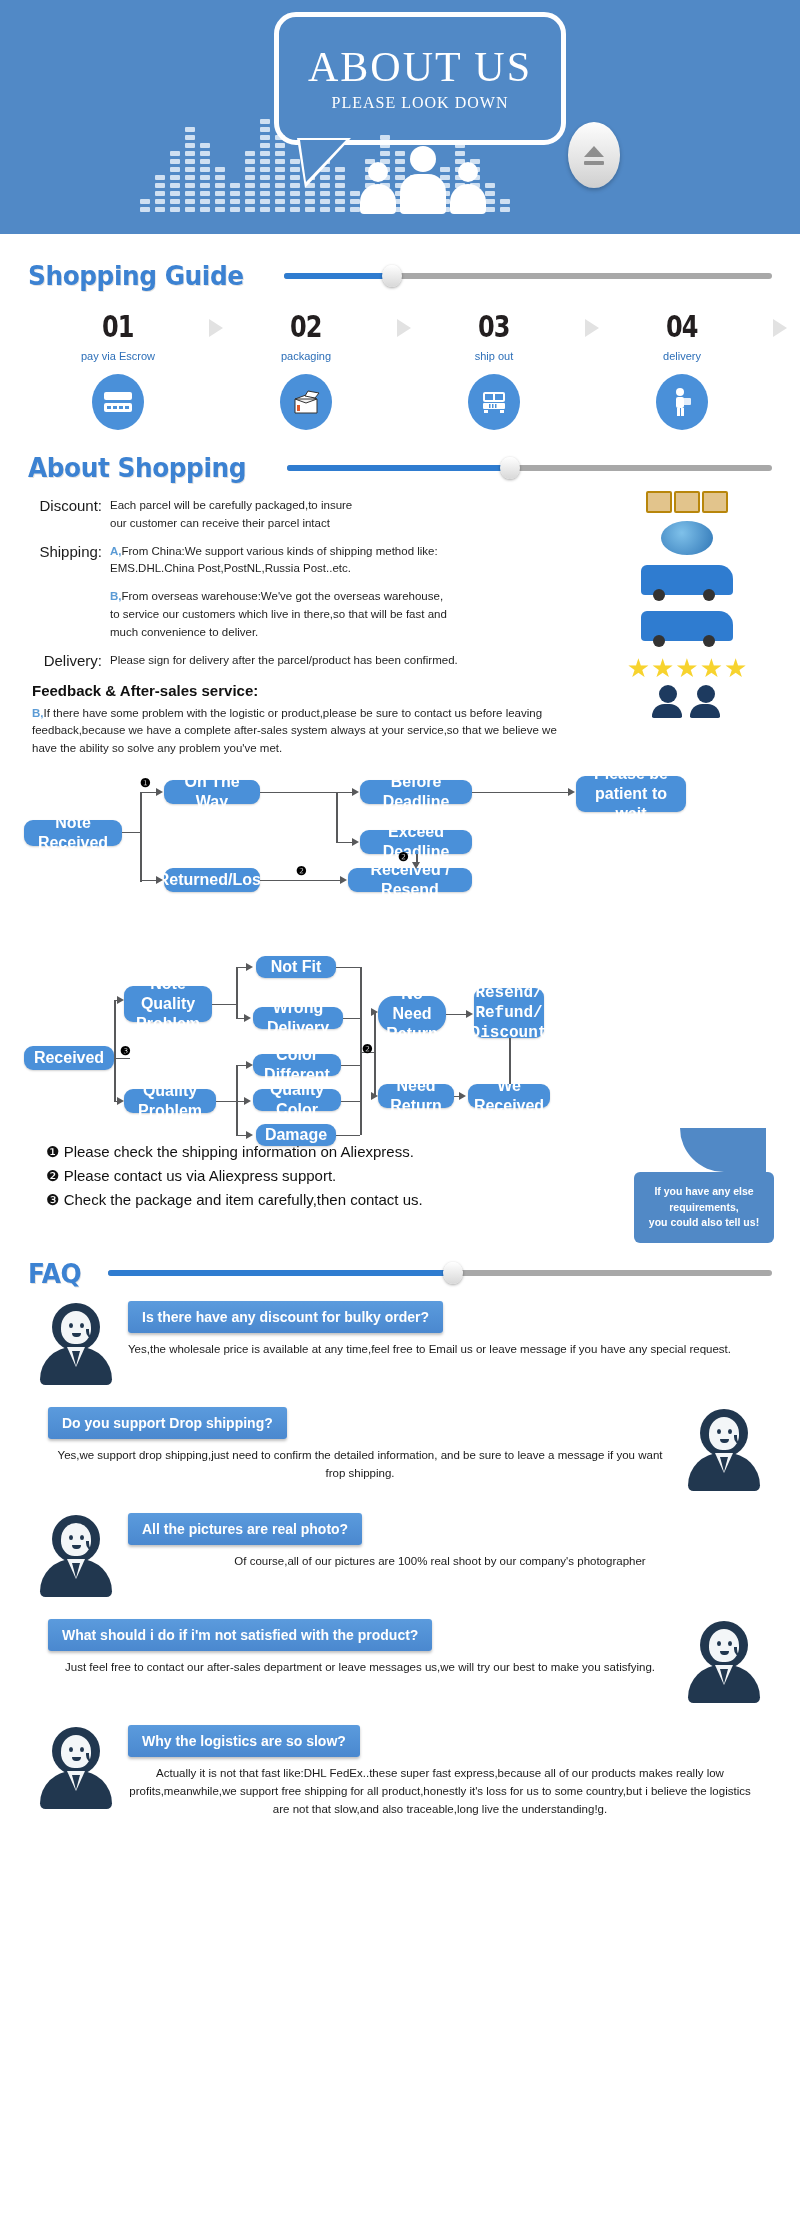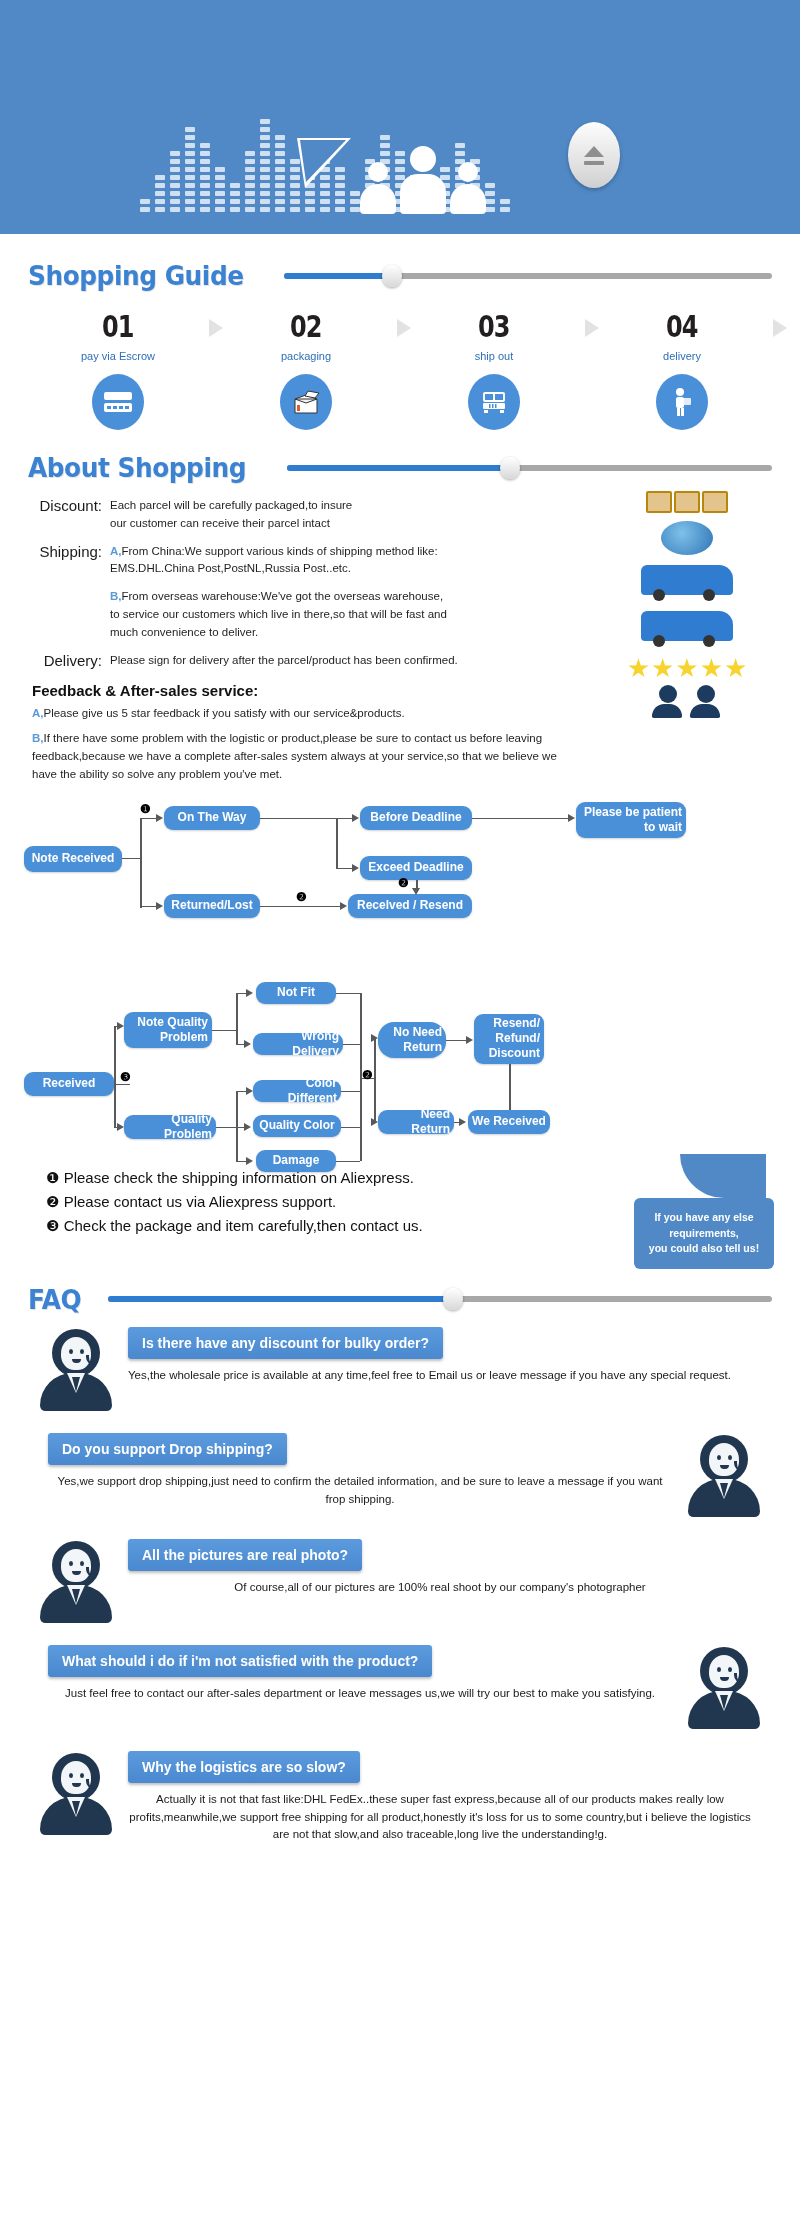--- a/index.html
+++ b/index.html
@@ -163,25 +163,25 @@
   .agent .abody { width: 30px; height: 14px; border-radius: 14px 14px 2px 2px; background: #1d3a5f; margin-top: 1px; }
 
   
   .flow { position: relative; margin: 12px 0 0 0; height: 140px; }
   .flow2 { position: relative; margin: 6px 0 0 0; height: 200px; }
   .node {
     position: absolute;
     background: #4a90d9;
     color: #ffffff;
     border-radius: 9px;
-    font-size: 12px;
+    font-size: 16px;
     font-weight: 700;
     display: flex; align-items: center; justify-content: center;
-    text-align: right;
-    padding: 3px 4px;
+    text-align: center;
+    padding: 3px 14px;
     line-height: 1.25;
     box-shadow: 0 1px 2px rgba(0,0,0,.18);
   }
   .line { position: absolute; background: #58595b; }
   .hline { height: 1.5px; }
   .vline { width: 1.5px; }
   .arrow-r { position: absolute; width: 0; height: 0; border-top: 4px solid transparent; border-bottom: 4px solid transparent; border-left: 7px solid #58595b; }
   .arrow-d { position: absolute; width: 0; height: 0; border-left: 4px solid transparent; border-right: 4px solid transparent; border-top: 7px solid #58595b; }
   .bullet { position: absolute; font-size: 12px; font-weight: 700; color: #000; }
 
@@ -463,20 +463,24 @@
           <div class="head"></div>
           <div class="body"></div>
         </div>
       <div class="person">
           <div class="head"></div>
           <div class="body"></div>
         </div>
     </div>
     <div class="bubble-tail-outline"></div>
     <div class="bubble-tail"></div>
+    <div class="bubble">
+      <div class="bubble-title">ABOUT US</div>
+      <div class="bubble-sub">PLEASE LOOK DOWN</div>
+    </div>
     <div class="eject-btn">
       <div class="eject-tri"></div>
         <div class="eject-bar"></div>
     </div>
   </div>
 
   <div class="section-head">
     <div class="section-title">Shopping Guide</div>
     <div class="slider">
       <div class="slider-track"></div>
@@ -608,23 +612,20 @@
         <div class="row">
           <div class="row-label">Delivery:</div>
           <div class="row-text">
             <div>Please sign for delivery after the parcel/product has been confirmed.</div>
           </div>
         </div>
       </div>
 
     <div class="feedback-title">Feedback &amp; After-sales service:</div>
     <div class="feedback-p">
-      <span class="tag">A,</span><span>Please give us 5 star feedback if you satisfy with our service&amp;products.</span>
-    </div>
-    <div class="feedback-p">
       <span class="tag">B,</span><span>If there have some problem with the logistic or product,please be sure to contact us before leaving feedback,because we have a complete after-sales system always at your service,so that we believe we have the ability so solve any problem you've met.</span>
     </div>
   </div>
 
   <div class="flow" style="margin-top:14px">
     <div class="node" style="left:24px; top:48px; width:98px; height:26px;">Note Received</div>
     <div class="node" style="left:164px; top:8px; width:96px; height:24px;">On The Way</div>
     <div class="node" style="left:164px; top:96px; width:96px; height:24px;">Returned/Lost</div>
     <div class="node" style="left:360px; top:8px; width:112px; height:24px;">Before Deadline</div>
     <div class="node" style="left:360px; top:58px; width:112px; height:24px;">Exceed Deadline</div>
@@ -663,21 +664,21 @@
     <div class="node" style="left:24px; top:112px; width:90px; height:24px;">Received</div>
     <div class="node" style="left:124px; top:52px; width:88px; height:36px;">Note Quality Problem</div>
     <div class="node" style="left:124px; top:155px; width:92px; height:24px;">Quality Problem</div>
     <div class="node" style="left:256px; top:22px; width:80px; height:22px;">Not Fit</div>
     <div class="node" style="left:253px; top:73px; width:90px; height:22px;">Wrong Delivery</div>
     <div class="node" style="left:253px; top:120px; width:88px; height:22px;">Color Different</div>
     <div class="node" style="left:253px; top:155px; width:88px; height:22px;">Quality Color</div>
     <div class="node" style="left:256px; top:190px; width:80px; height:22px;">Damage</div>
     <div class="node" style="left:378px; top:62px; width:68px; height:36px;border-radius:16px;">No Need Return</div>
     <div class="node" style="left:378px; top:150px; width:76px; height:24px;">Need Return</div>
-    <div class="node" style="left:474px; top:54px; width:70px; height:50px;">Resend/ Refund/ Discount</div>
+    <div class="node" style="left:474px; top:54px; width:70px; height:50px;font-family:Liberation Mono, monospace;">Resend/ Refund/ Discount</div>
     <div class="node" style="left:468px; top:150px; width:82px; height:24px;">We Received</div>
 
     <div class="line hline" style="left:114px; top:124px; width:16px;"></div>
     <div class="line vline" style="left:114px; top:66px; height:102px;"></div>
     <div class="line hline" style="left:114px; top:66px; width:8px;"></div>
     <div class="arrow-r" style="left:117px; top:62px;"></div>
     <div class="line hline" style="left:114px; top:167px; width:8px;"></div>
     <div class="arrow-r" style="left:117px; top:163px;"></div>
 
     <div class="line hline" style="left:212px; top:70px; width:24px;"></div>

